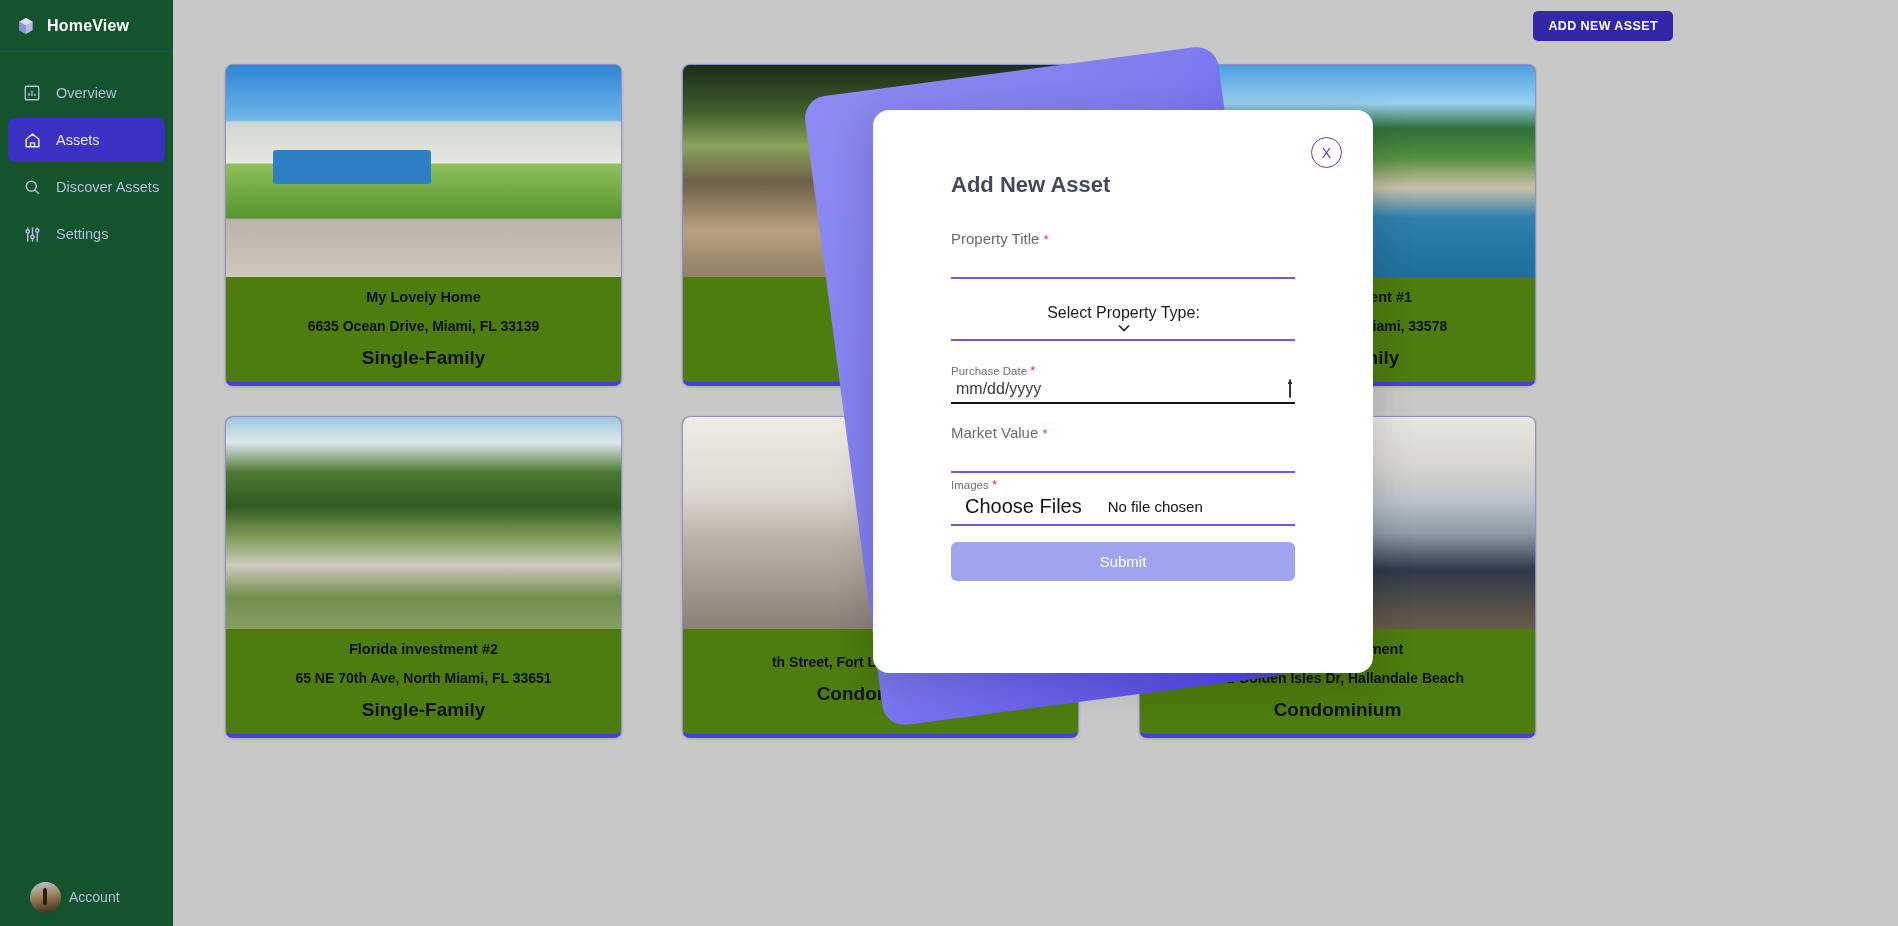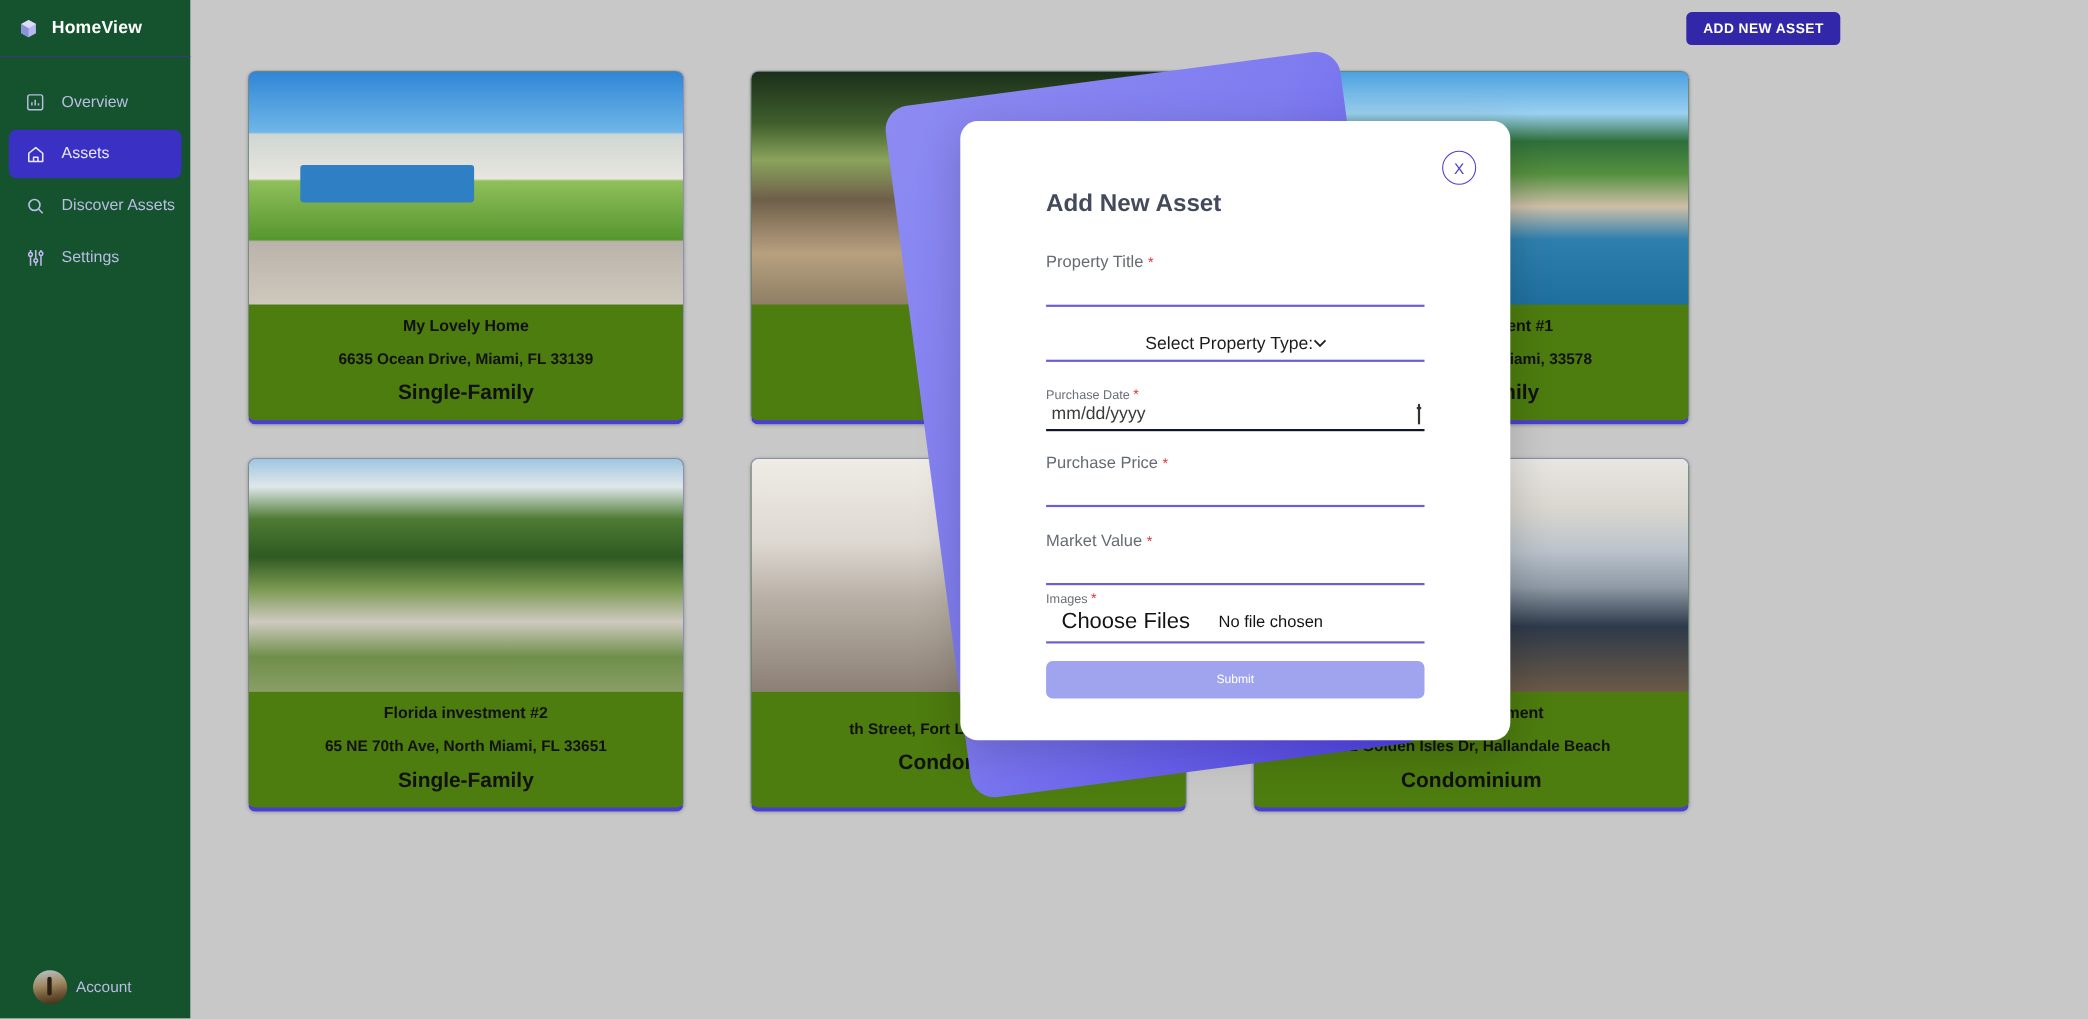--- a/index.html
+++ b/index.html
@@ -132,43 +132,43 @@
     padding-top: 62px; margin-bottom: 32px;
   }
   .field { position: relative; margin-bottom: 22px; }
   .field-line { border-bottom: 2px solid #6b5fd6; height: 28px; display: flex; align-items: flex-end; }
   .field-label {
     font-size: 15px; color: #666b73; margin-bottom: 4px; display: block;
   }
   .field-label.small { font-size: 11.5px; color: #6b6f78; margin-bottom: 1px; }
   .req { color: #e0393e; font-size: 13px; }
   .select-row {
-    display: flex; align-items: center; justify-content: center;
-    border-bottom: 2px solid #6b5fd6; padding: 3px 4px 5px 5px;
+    display: flex; align-items: center; justify-content: flex-end;
+    border-bottom: 2px solid #6b5fd6; padding: 3px 4px 5px 5px; flex-direction: column;
   }
   .select-text { font-size: 16px; color: #1c1c1c; }
   .chev { font-size: 11px; color: #222; }
   .date-row {
     display: flex; align-items: center; justify-content: space-between;
     border-bottom: 2px solid #0f172a; padding: 1px 4px 4px 5px;
   }
   .date-placeholder { font-size: 16px; color: #3b3b3b; }
   .cal-icon { width: 15px; height: 15px; border: 1.6px solid #333; border-radius: 2px; position: relative; }
   .cal-icon::before { content:""; position:absolute; left:-1.6px; right:-1.6px; top:2px; height:1.6px; background:#333; }
   .file-row {
     display: flex; align-items: center; gap: 26px;
     border-bottom: 2px solid #6b5fd6; padding: 2px 4px 6px 14px;
   }
   .file-btn { font-size: 20px; color: #131313; cursor: pointer; }
   .file-status { font-size: 15px; color: #131313; }
   .submit-btn {
     width: 100%; margin-top: 16px;
     background: #a0a4ef; color: #ffffff;
     border: none; border-radius: 6px;
-    padding: 11px 0; font-size: 11px; cursor: pointer;
+    padding: 11px 0; font-size: 15px; cursor: pointer;
     font-family: "Liberation Sans", sans-serif;
   }
 </style>
 </head>
 <body>
 
 <div id="app">
 
   <aside class="sidebar">
     <div class="brand">
@@ -332,24 +332,20 @@
         </div>
 
         <div class="field" style="margin-bottom:20px;">
           <span class="field-label small"><span>Purchase Date</span> <span class="req">*</span></span>
           <div class="date-row">
             <span class="date-placeholder">mm/dd/yyyy</span>
             <span><span class="cal-icon"></span></span>
           </div>
         </div>
 
-        <div class="field">
-          <span class="field-label"><span>Purchase Price</span> <span class="req">*</span></span>
-          <div class="field-line"></div>
-        </div>
 
         <div class="field" style="margin-bottom:4px;">
           <span class="field-label"><span>Market Value</span> <span class="req">*</span></span>
           <div class="field-line"></div>
         </div>
 
         <div class="field" style="margin-bottom:0;">
           <span class="field-label small"><span>Images</span> <span class="req">*</span></span>
           <div class="file-row">
             <span class="file-btn">Choose Files</span>

